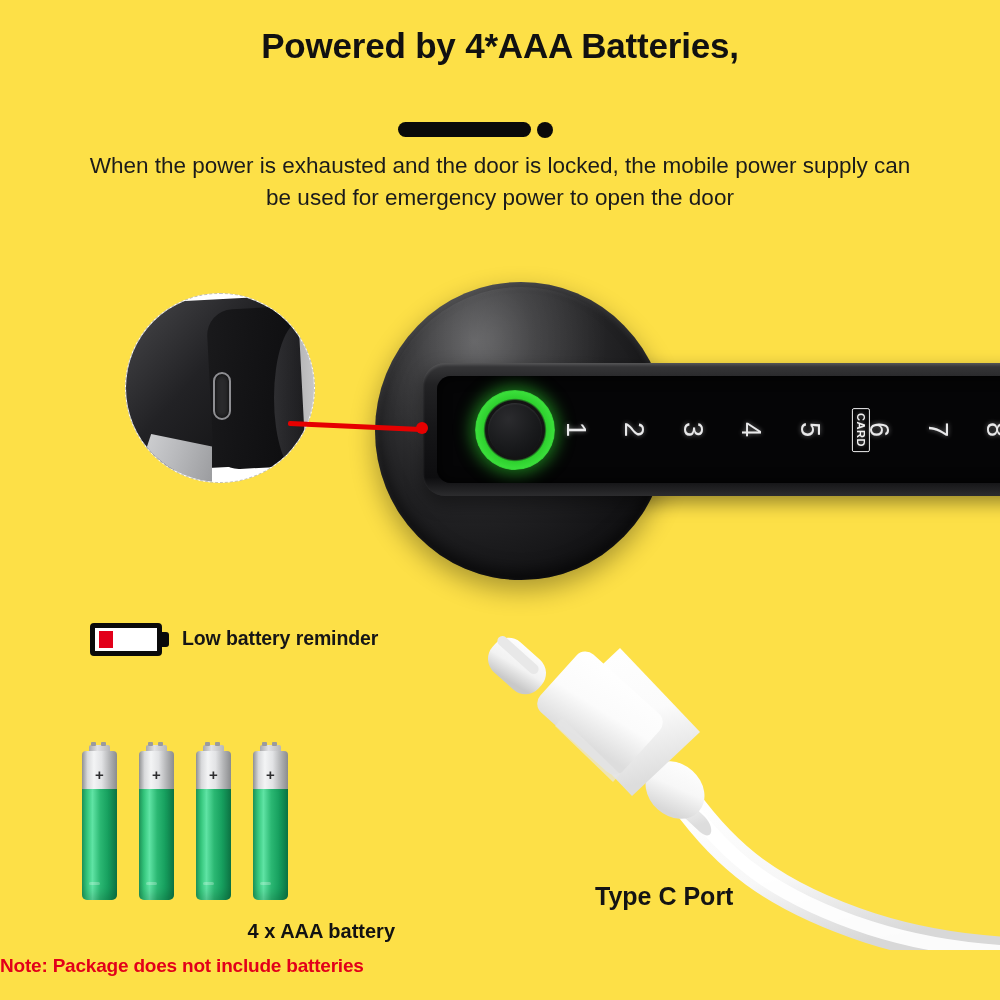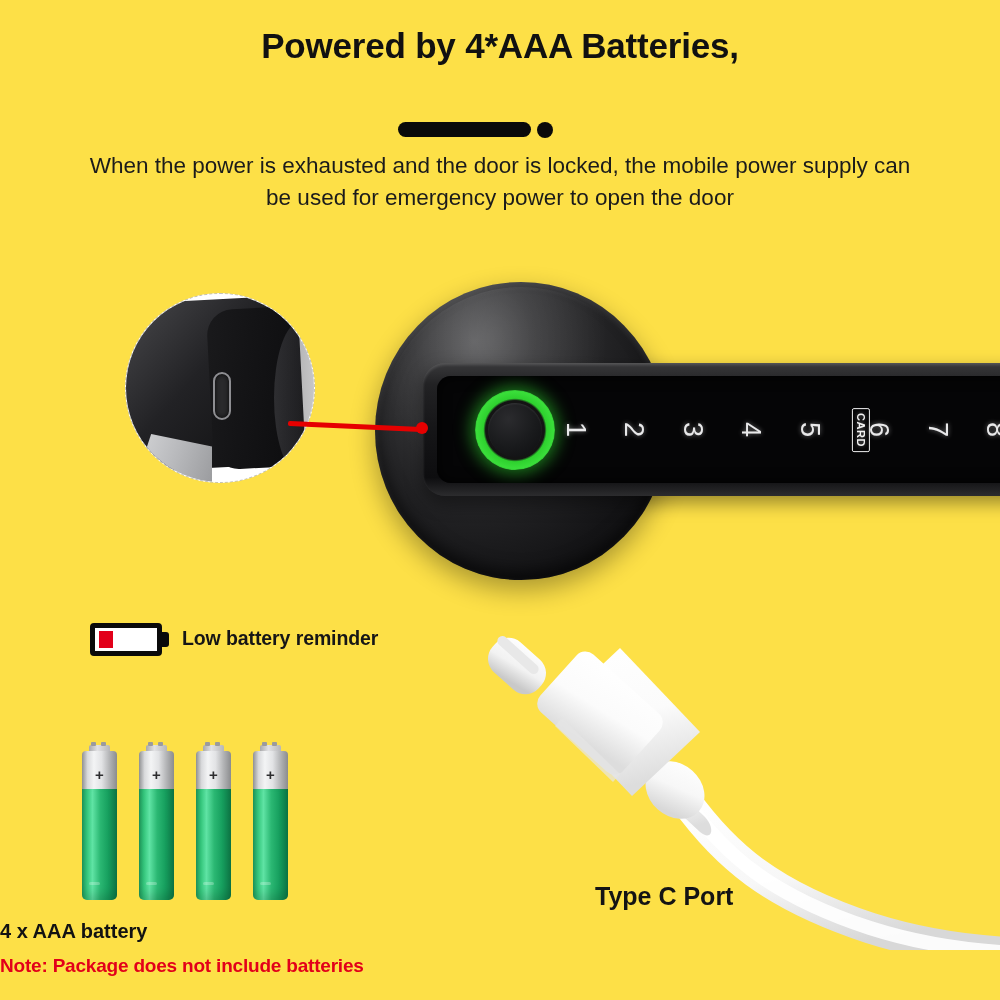--- a/index.html
+++ b/index.html
@@ -195,21 +195,21 @@
     background: linear-gradient(90deg,#1f9b5d 0%,#35c97e 14%,#5fe3a4 30%,#2bb873 52%,#17a05f 74%,#0d7a47 100%);
     border-radius:0 0 5px 5px;
     box-shadow: inset 0 -6px 10px rgba(0,0,0,.14);
   }
   .cell .body::after {
     content:""; position:absolute; left:20%; top:84%; width:32%; height:3px;
     background: rgba(255,255,255,.25); border-radius:2px;
   }
 
   .bat-label {
-    position:absolute; left:0; top:920px; width:395px; text-align:left;
+    position:absolute; left:0; top:920px; width:395px; text-align:right;
     font-size:20px; font-weight:700; color:#121212;
   }
   .note {
     position:absolute; left:0; top:955px; width:430px; text-align:left;
     font-size:19px; font-weight:700; color:#e2001a; letter-spacing:-.2px;
   }
 
   
   .cable { position:absolute; left:470px; top:610px; width:530px; height:340px; }
   .cable svg { position:absolute; left:0; top:0; }

